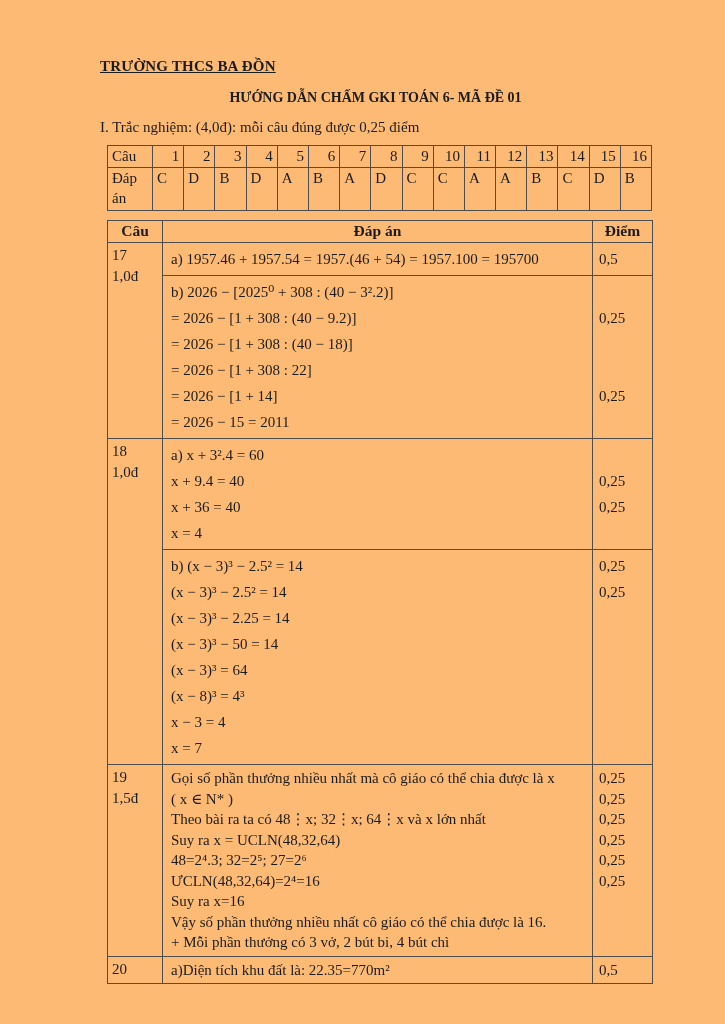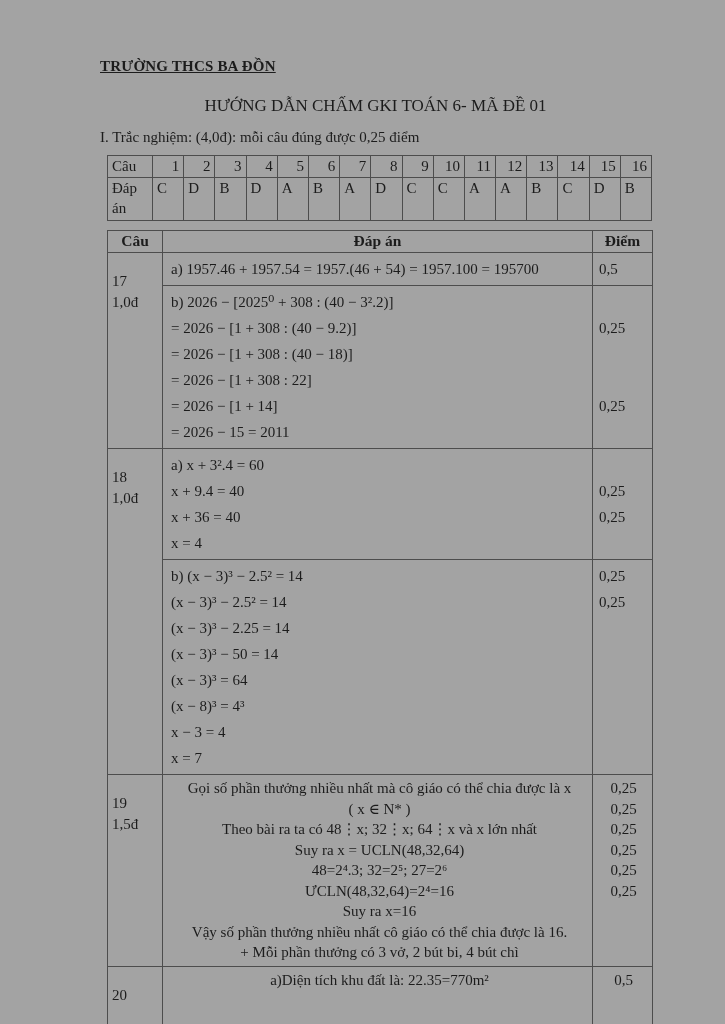--- a/index.html
+++ b/index.html
@@ -8,36 +8,36 @@
     width: 725px; height: 1024px;
     background: #ffffff;
     font-family: "Liberation Serif", "DejaVu Serif", serif;
     color: #1c1c1c;
     -webkit-font-smoothing: antialiased;
   }
   .page {
     position: relative;
     width: 725px; height: 1024px;
     overflow: hidden;
-    background: #a3a3a3;
+    background: #fdba74;
   }
   .content {
     padding: 58px 74px 0 100px;
   }
   .school-name {
     font-weight: bold;
     text-decoration: underline;
     font-size: 15px;
     letter-spacing: 0.2px;
   }
   .doc-title {
-    margin-top: 21px;
+    margin-top: 15px;
     text-align: center;
-    font-weight: normal;
-    font-size: 17px;
+    font-weight: bold;
+    font-size: 14px;
   }
   .section-heading {
     margin-top: 13px;
     font-size: 15px;
   }
   
   table.mc-table {
     margin: 9px 0 0 7px;
     border-collapse: collapse;
     table-layout: fixed;
@@ -68,25 +68,25 @@
     font-size: 15.5px;
     line-height: 20px;
   }
   table.essay-table col.col-cau  { width: 55px; }
   table.essay-table col.col-dapan{ width: 430px; }
   table.essay-table col.col-diem { width: 60px; }
   table.essay-table td {
     border: 1px solid #4d4d4d;
     vertical-align: top;
   }
-  td.cau-cell { padding: 18px 4px; line-height: 21px; font-family: Liberation Serif, serif; }
+  td.cau-cell { padding: 2px 4px; line-height: 21px; font-family: Liberation Serif, serif; }
   td.dapan-cell { padding: 3px 4px 3px 8px; }
   td.diem-cell { padding: 3px 4px 3px 6px; }
   .line-wide   { line-height: 26px; min-height: 26px; white-space: pre-wrap; }
-  .line-narrow { line-height: 20.5px; min-height: 20.5px; white-space: pre-wrap; text-align: center; }
+  .line-narrow { line-height: 20.5px; min-height: 20.5px; white-space: pre-wrap; }
 </style>
 </head>
 <body>
 
 <div class="page">
   <div class="content">
 
     <div class="school-name">TRƯỜNG THCS BA ĐỒN</div>
 
     <div class="doc-title">HƯỚNG DẪN CHẤM GKI TOÁN 6- MÃ ĐỀ 01</div>

